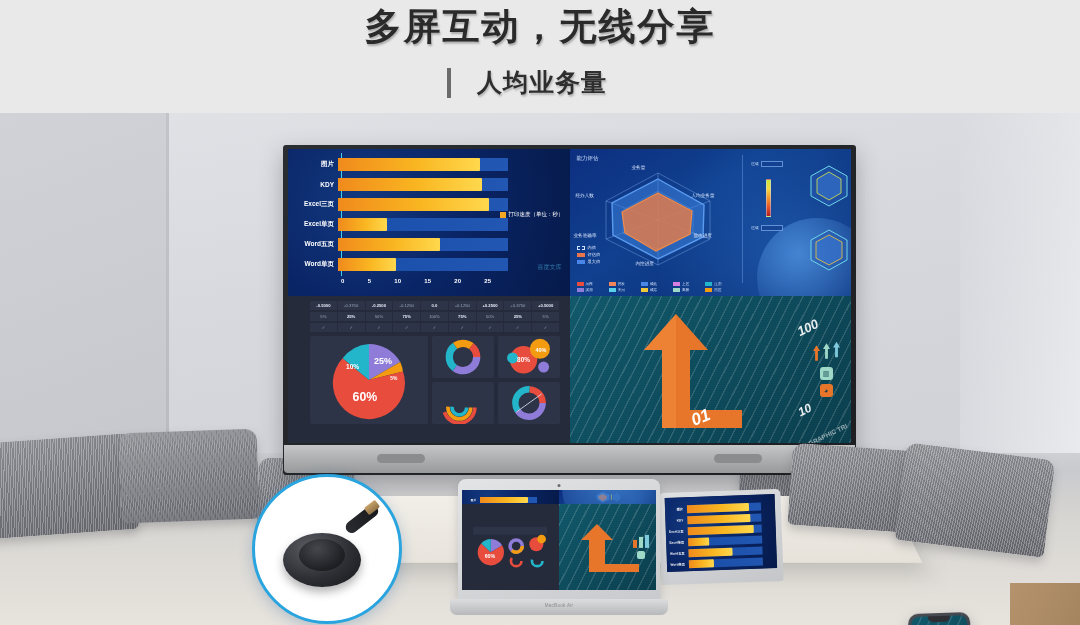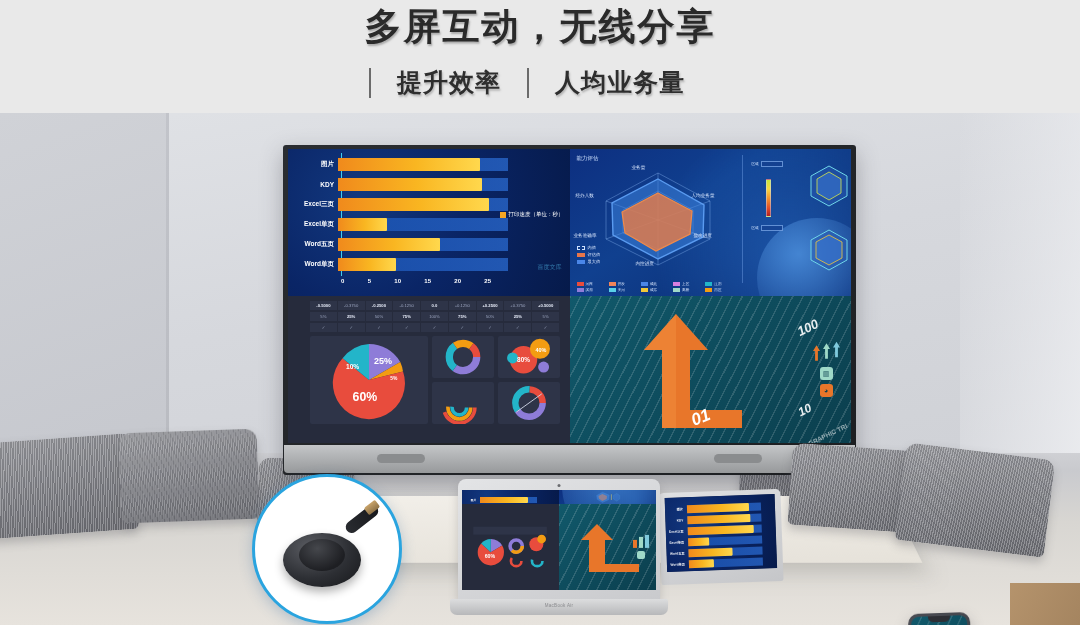--- a/index.html
+++ b/index.html
@@ -374,21 +374,20 @@
 </style>
 </head>
 <body>
 
 <div class="page">
 
   <div class="header">
     <div class="header-title">多屏互动，无线分享</div>
     <div class="header-sub">
       <div class="divider"></div>
-      <div class="item">提升效率</div>
       <div class="divider"></div>
       <div class="item">人均业务量</div>
     </div>
   </div>
 
   <div class="scene">
 
     <div class="wall-left"></div>
     <div class="wall-seam"></div>
     <div class="wall-main"></div>

